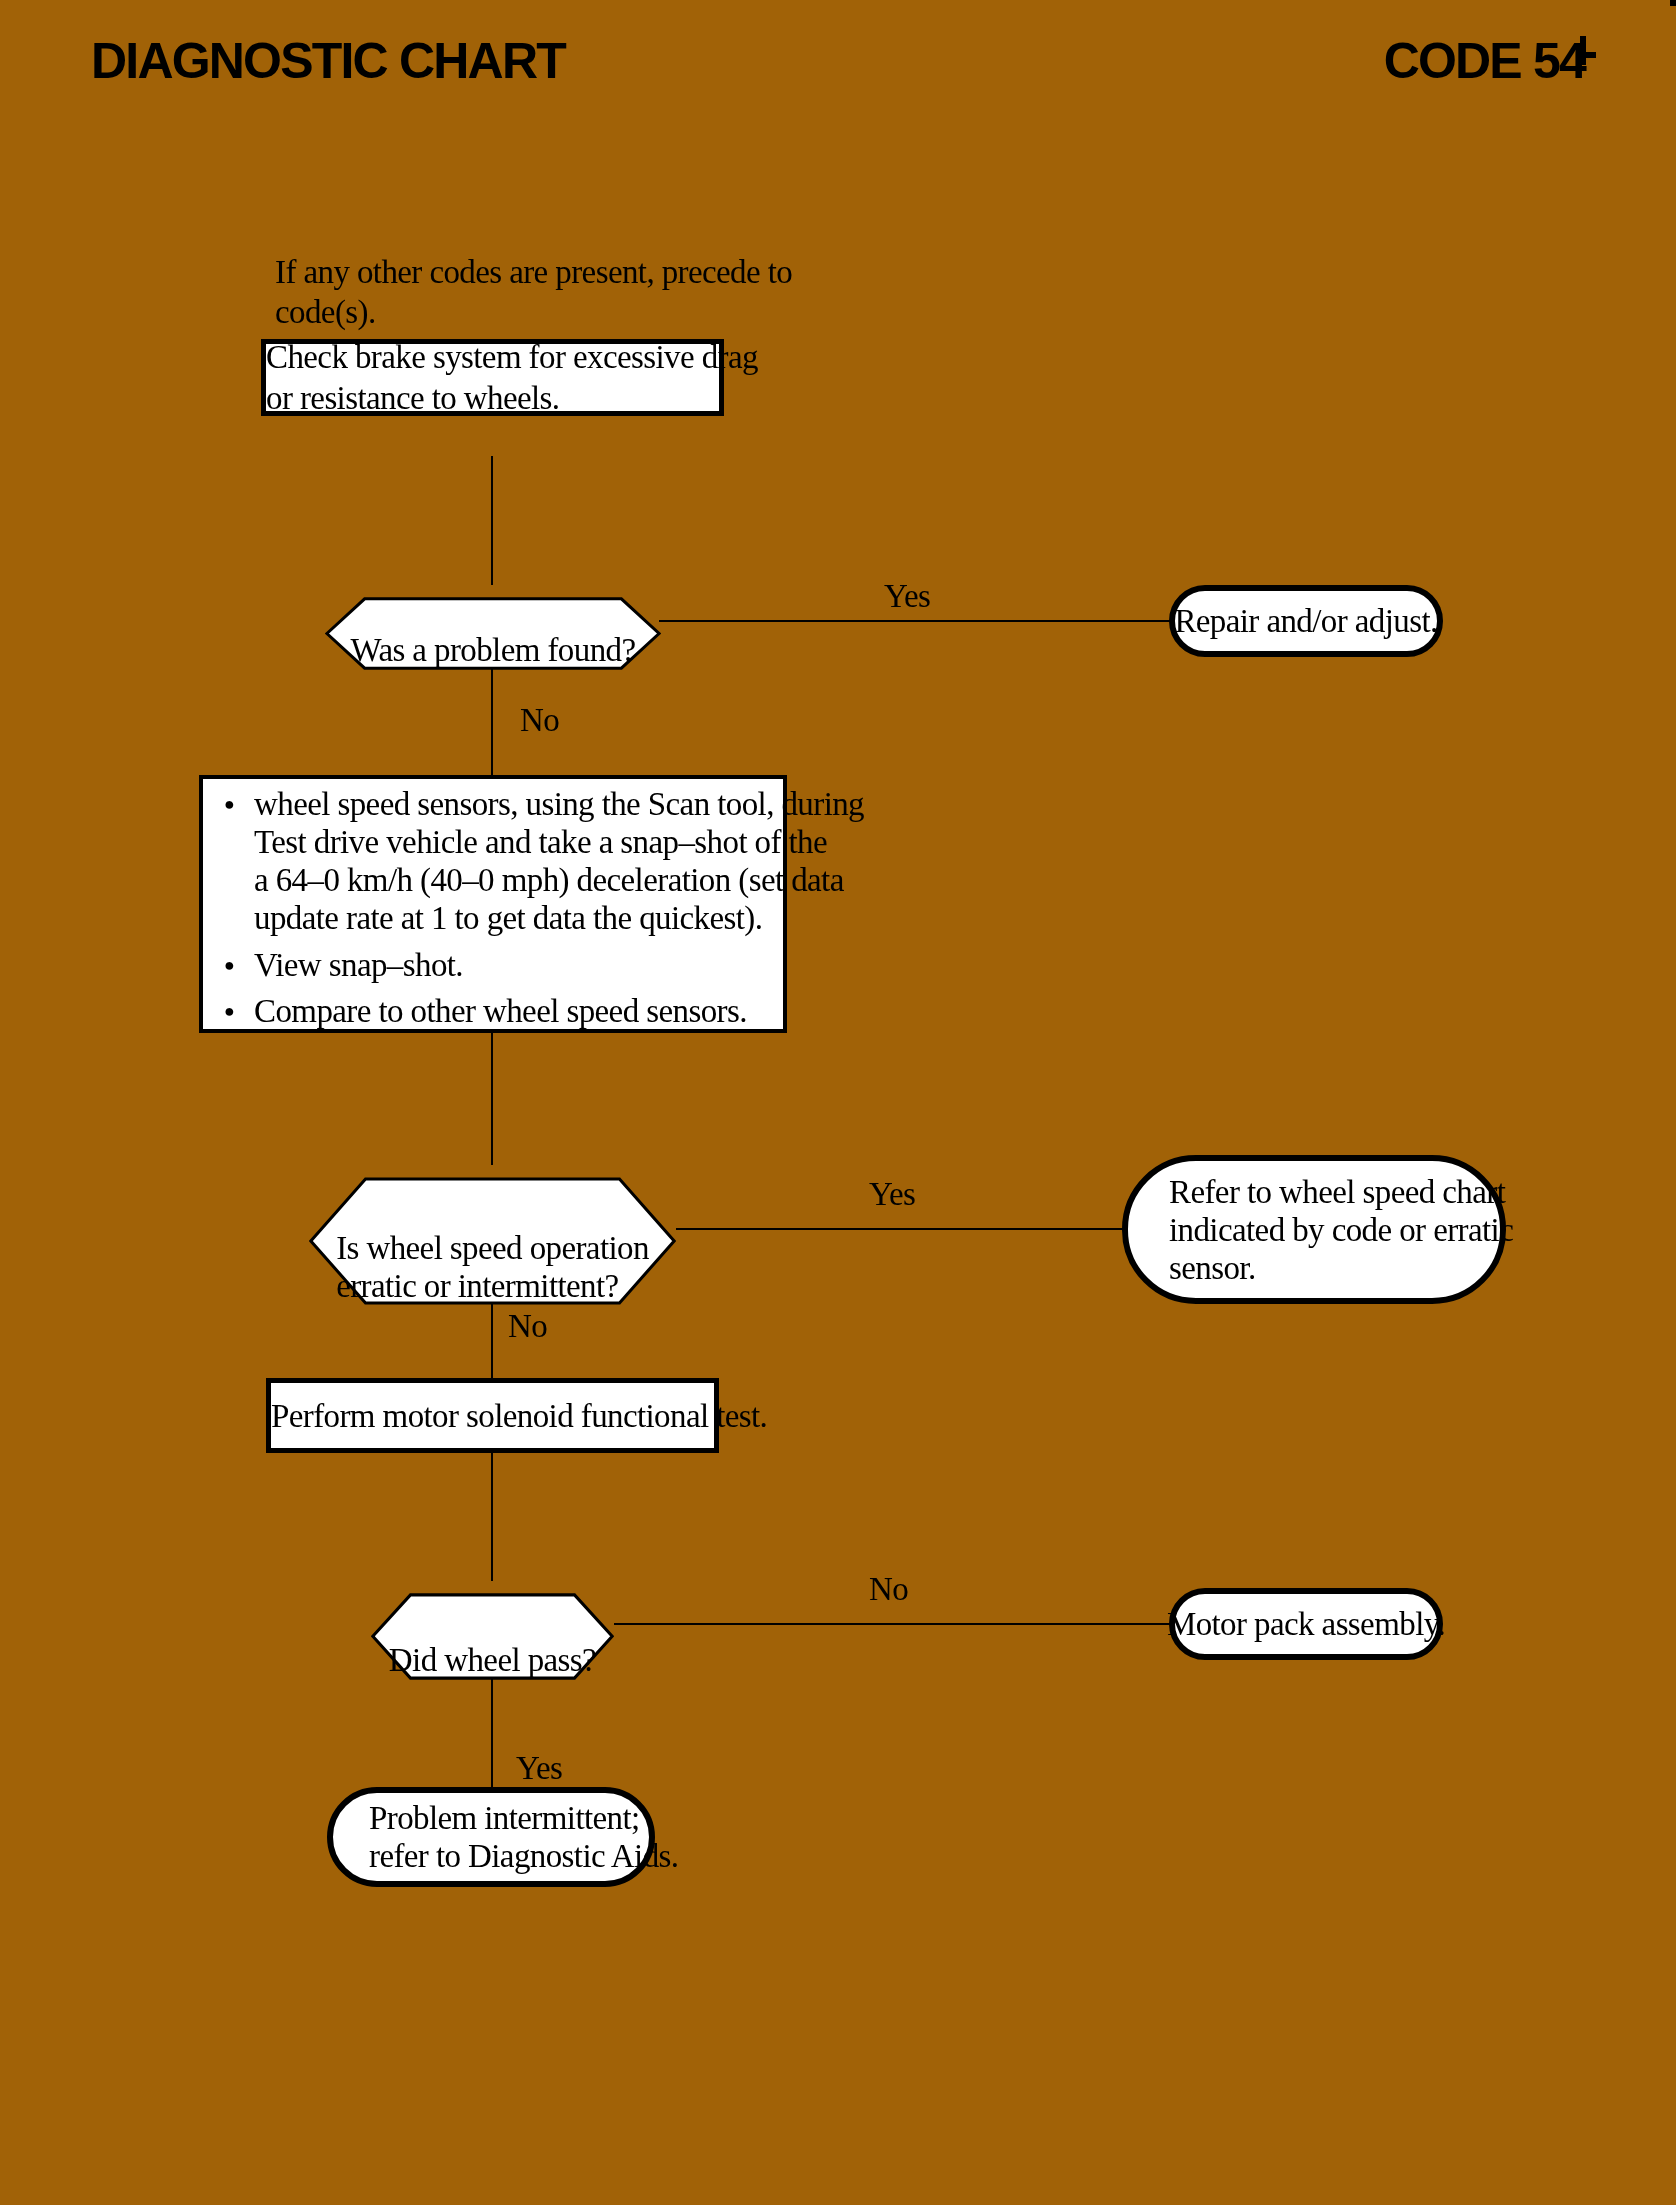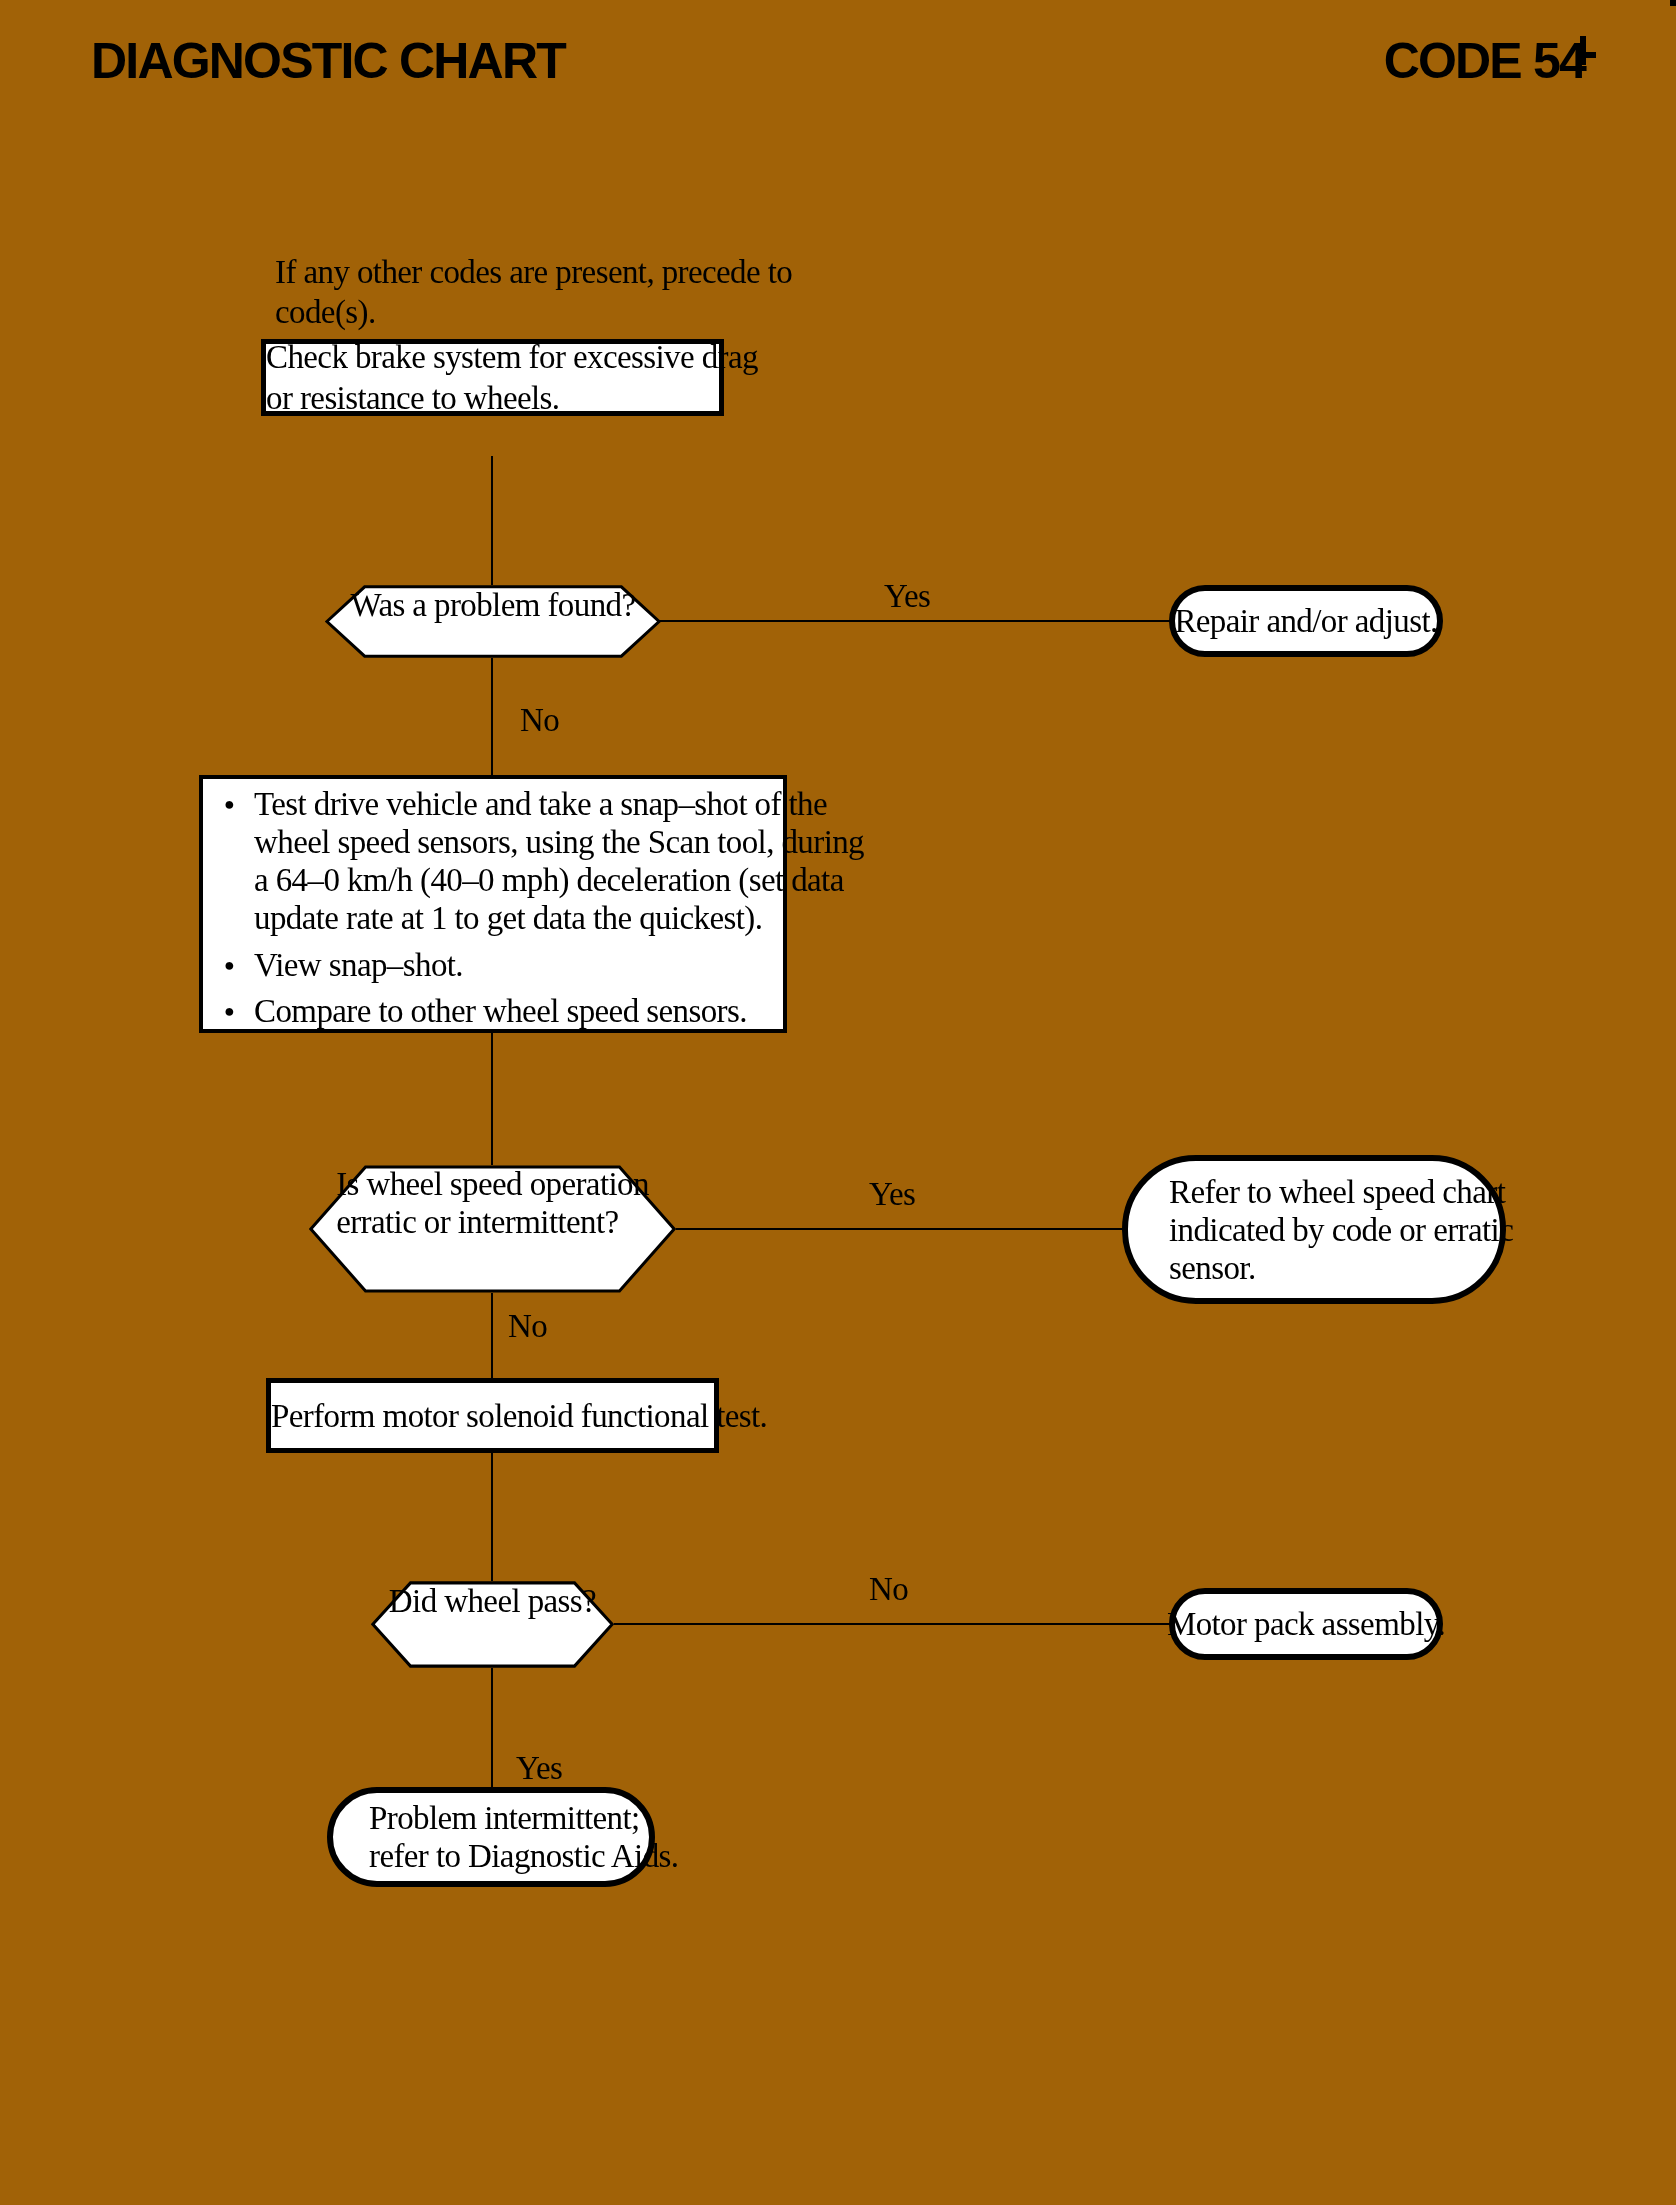--- a/index.html
+++ b/index.html
@@ -35,21 +35,21 @@
     display:flex;flex-direction:column;justify-content:center;
   }
   .pill{
     box-sizing:border-box;
     border:6px solid #000;
     background:#fff;
     display:flex;flex-direction:column;justify-content:center;
   }
   .vline{width:2.4px;background:#000;}
   .hline{height:2.4px;background:#000;}
-  .hexwrap{display:flex;align-items:flex-start;justify-content:center;}
+  .hexwrap{display:flex;align-items:flex-end;justify-content:center;margin-top:12px;}
   .hexwrap svg{position:absolute;left:0;top:0;}
   .hexlabel{position:relative;text-align:center;}
   .bullets{list-style:none;margin:0;padding:0;}
   .bullets li{display:flex;margin-bottom:8.5px;}
   .bdot{
     width:30px;flex:0 0 30px;
     font-size:18px;line-height:38px;
     letter-spacing:0;
   }
   .b62 .txt, .lh62{line-height:38px;}
@@ -92,22 +92,22 @@
 
   <div class="abs pill" style="left:1169px;top:585px;width:274px;height:72px;border-radius:36px;align-items:center;">
     <div class="txt">Repair and/or adjust.</div>
   </div>
 
   <div class="abs procbox" style="left:199px;top:775px;width:588px;height:258px;border-width:4.9px;padding:6px 0 0 21px;justify-content:flex-start;">
     <ul class="bullets">
       <li>
         <span class="bdot txt">●</span>
         <span>
+          <div class="txt lh62">wheel speed sensors, using the Scan tool, during</div>
           <div class="txt lh62">Test drive vehicle and take a snap–shot of the</div>
-          <div class="txt lh62">wheel speed sensors, using the Scan tool, during</div>
           <div class="txt lh62">a 64–0 km/h (40–0 mph) deceleration (set data</div>
           <div class="txt lh62">update rate at 1 to get data the quickest).</div>
         </span>
       </li>
       <li>
         <span class="bdot txt">●</span>
         <span class="txt lh62">View snap–shot.</span>
       </li>
       <li>
         <span class="bdot txt">●</span>

